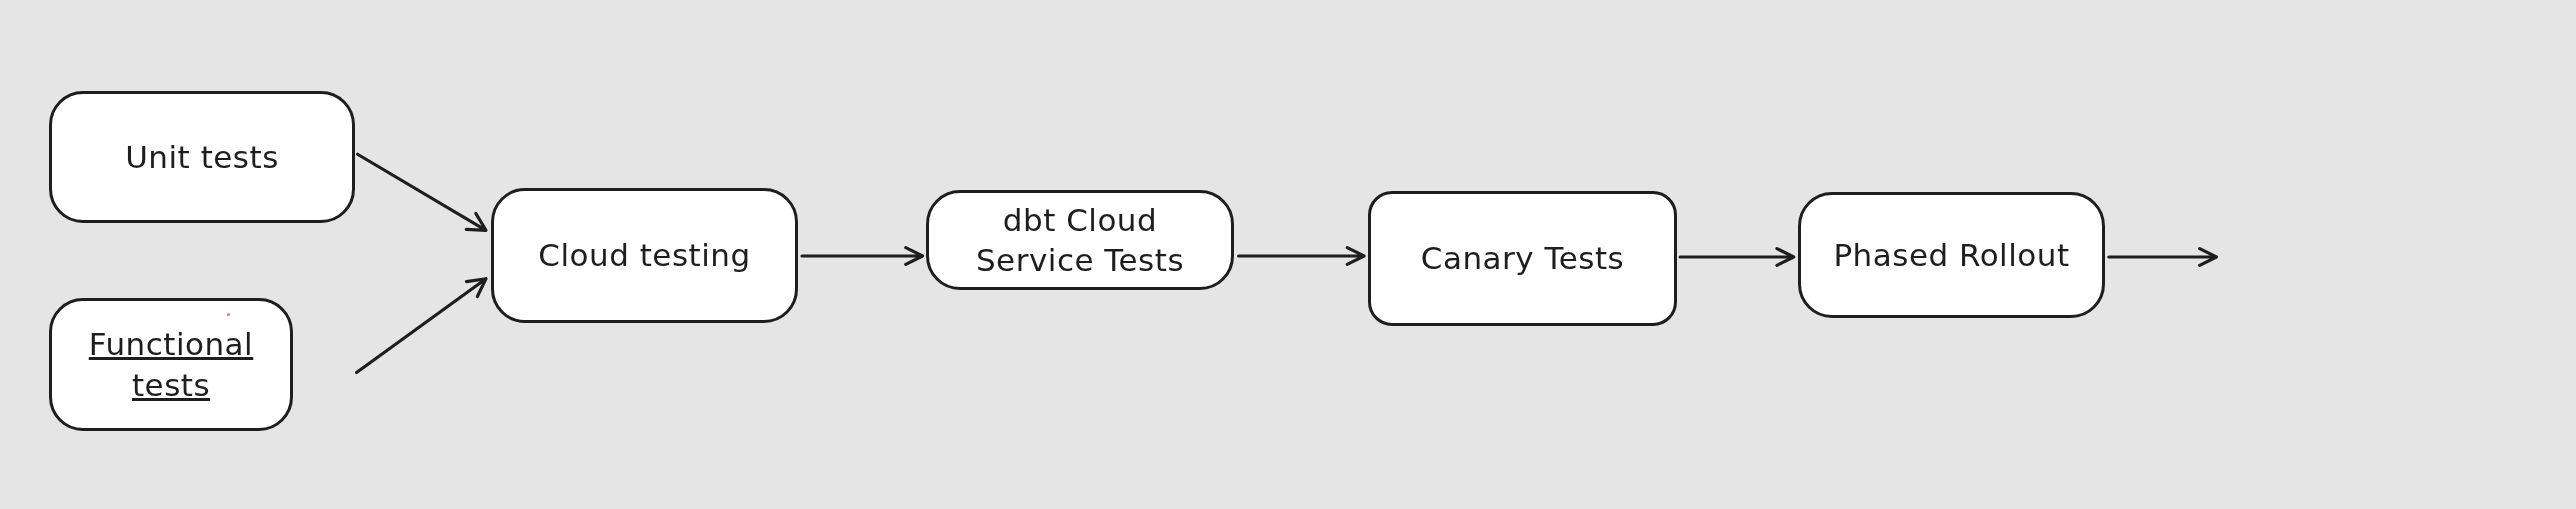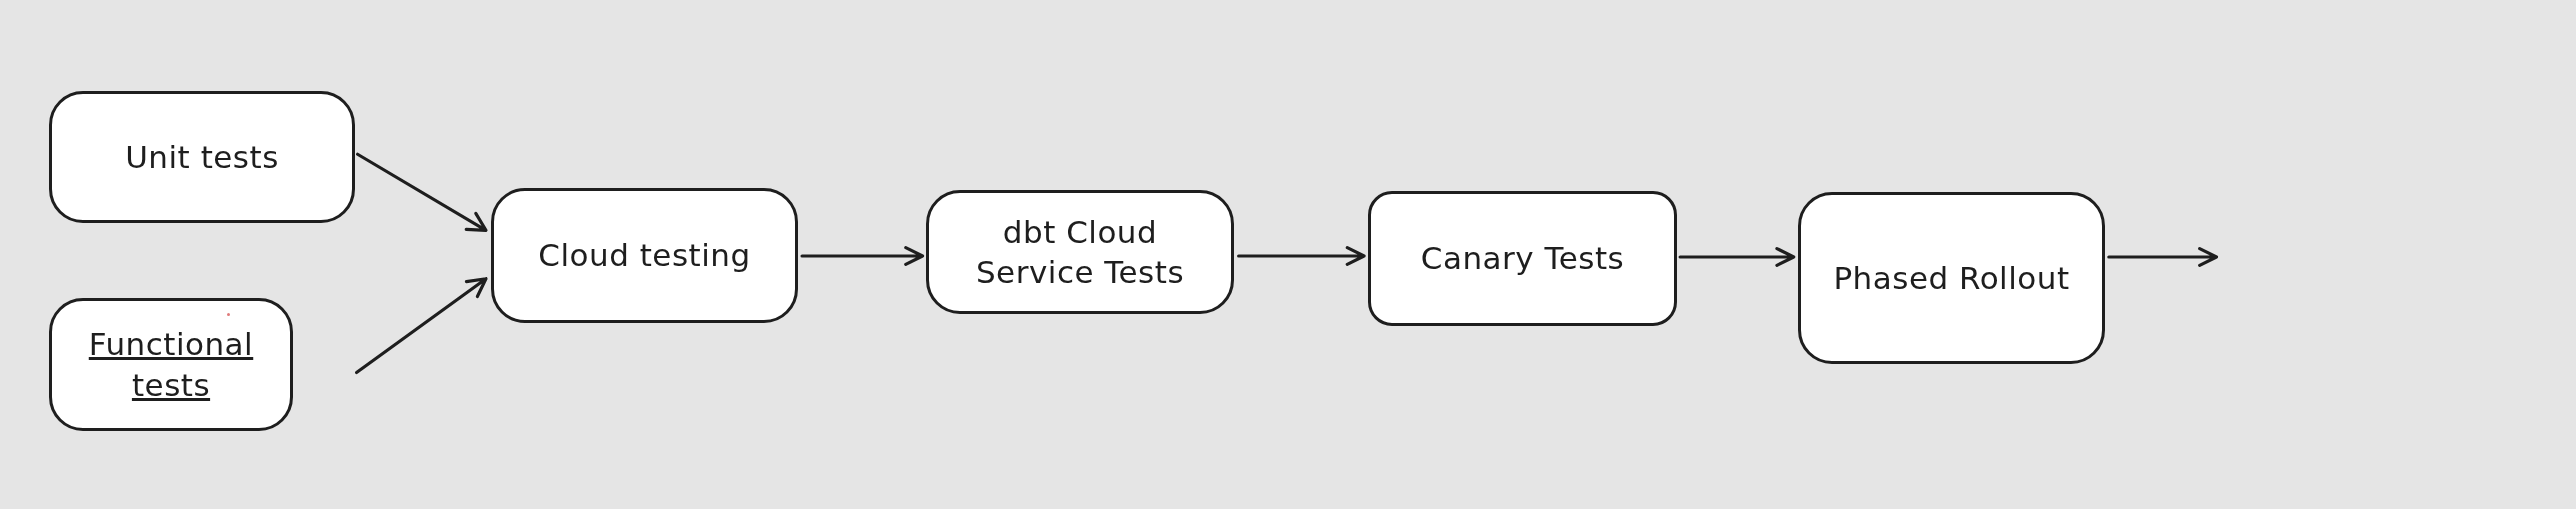--- a/index.html
+++ b/index.html
@@ -28,23 +28,23 @@
     font-size: 31px;
     line-height: 1.3;
     color: #1e1e1e;
     white-space: pre-line;
     letter-spacing: 0.5px;
   }
   
   #node-unit-tests        { left: 49px;   top: 91px;  width: 306px; height: 132px; }
   #node-functional-tests  { left: 49px;   top: 298px; width: 244px; height: 133px; text-decoration: underline; }
   #node-smoke-testing     { left: 491px;  top: 188px; width: 307px; height: 135px; }
-  #node-dbt-cloud         { left: 926px;  top: 190px; width: 308px; height: 124px; }
+  #node-dbt-cloud         { left: 926px;  top: 190px; width: 308px; height: 100px; }
   #node-canary-tests      { left: 1368px; top: 191px; width: 309px; height: 135px; border-radius: 24px; }
-  #node-phased-rollout    { left: 1798px; top: 192px; width: 307px; height: 172px; justify-content: center; }
+  #node-phased-rollout    { left: 1798px; top: 192px; width: 307px; height: 126px; justify-content: center; }
   #node-you               { left: 2220px; top: 191px; width: 308px; height: 137px; }
 
   #arrow-layer {
     position: absolute;
     left: 0; top: 0;
     width: 2576px;
     height: 510px;
     pointer-events: none;
   }
   #arrow-layer path {

